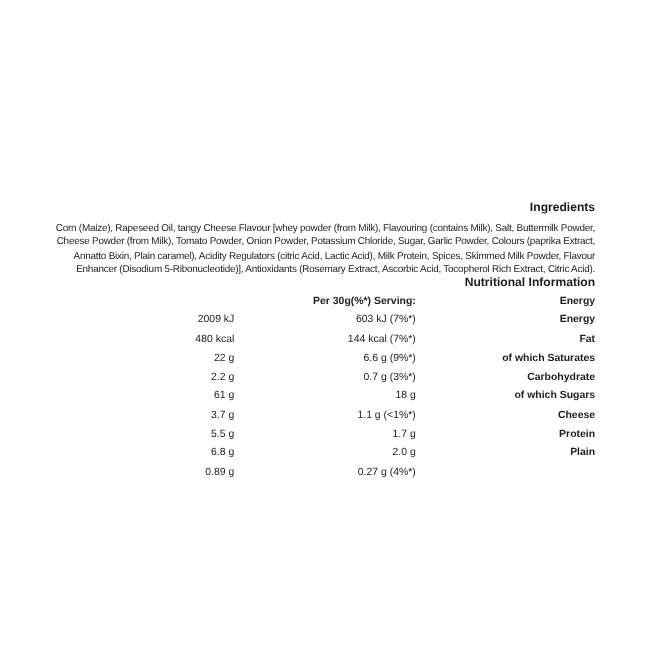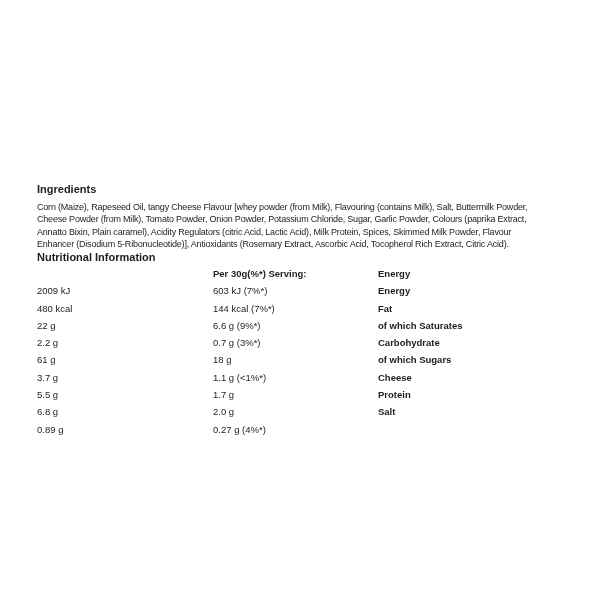--- a/index.html
+++ b/index.html
@@ -1,15 +1,15 @@
 <!DOCTYPE html>
 <html><head>
 <meta charset="utf-8">
 <style>
-  * { margin: 0; padding: 0; box-sizing: border-box; }
+  * { margin: 0; padding: 0; box-sizing: border-box; text-align: right; }
   html, body { width: 600px; height: 600px; }
   body {
     background: #ffffff;
     font-family: "Liberation Sans", sans-serif;
     color: #1d1d1d;
     position: relative;
     overflow: hidden;
   }
   .page {
     position: absolute;
@@ -75,19 +75,19 @@
         <div class="cell">18 g</div>
         <div class="cell label">of which Sugars</div>
         <div class="cell">3.7 g</div>
         <div class="cell">1.1 g (&lt;1%*)</div>
         <div class="cell label">Cheese</div>
         <div class="cell">5.5 g</div>
         <div class="cell">1.7 g</div>
         <div class="cell label">Protein</div>
         <div class="cell">6.8 g</div>
         <div class="cell">2.0 g</div>
-        <div class="cell label">Salt</div>
+        <div class="cell label">Plain</div>
         <div class="cell">0.89 g</div>
         <div class="cell">0.27 g (4%*)</div>
       </div>
   </section>
 
 </div>
 
 </body></html>

